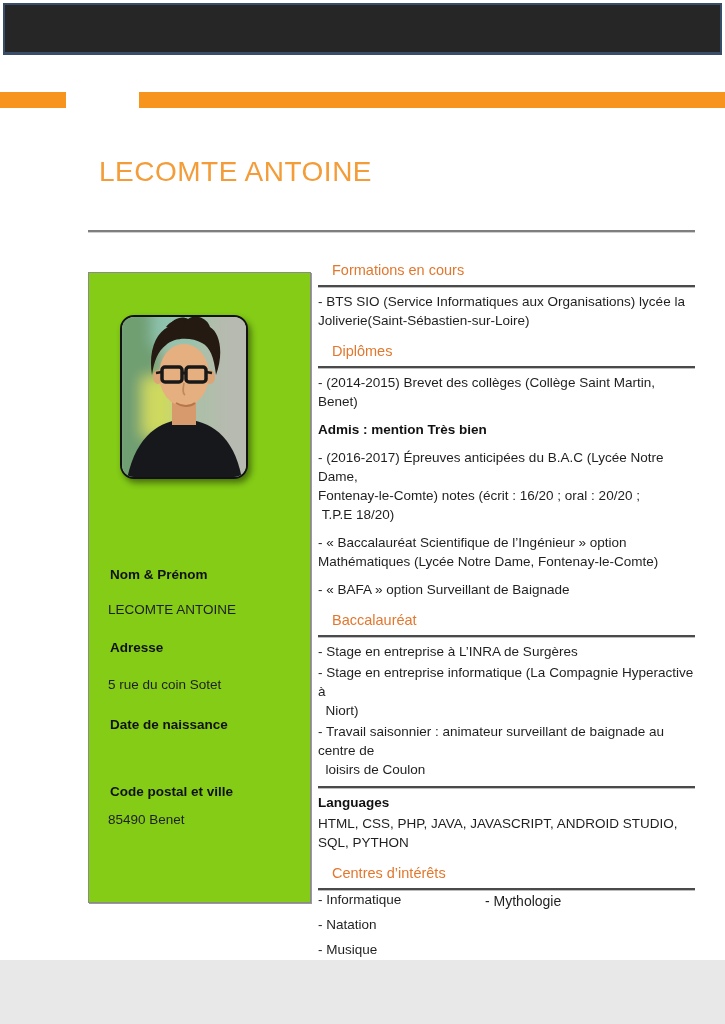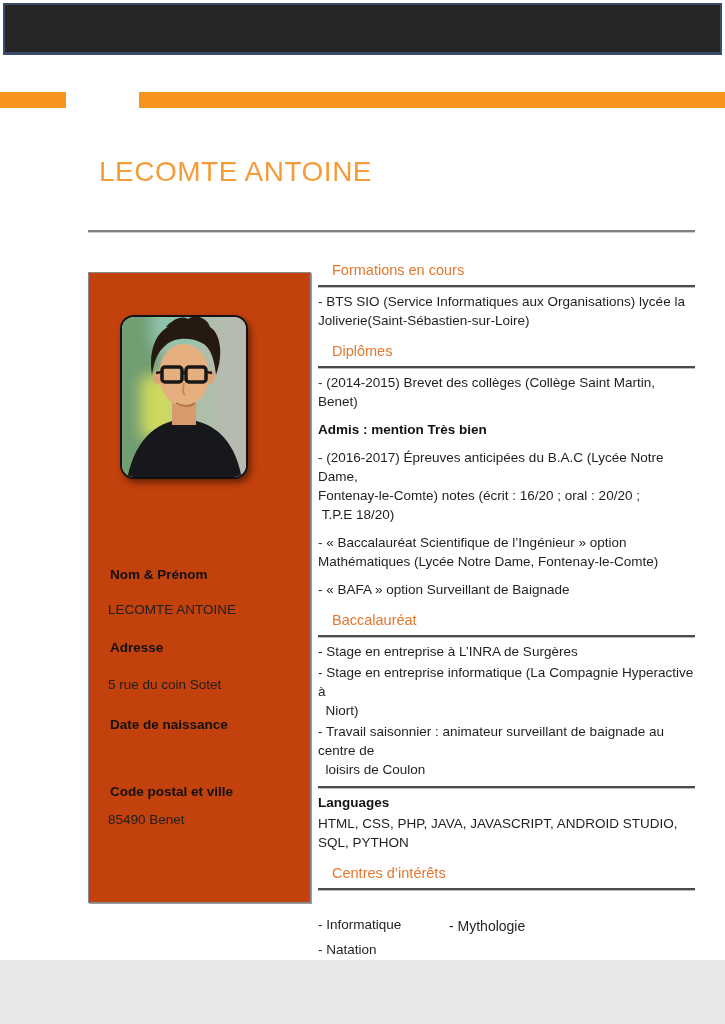--- a/index.html
+++ b/index.html
@@ -22,21 +22,21 @@
   .accent-right{position:absolute;left:139px;top:92px;width:586px;height:16px;background:#F7941E;}
   
   .page-title{
     position:absolute;left:99px;top:156px;font-size:28px;font-weight:400;
     color:#F39C38;letter-spacing:0.5px;white-space:nowrap;
   }
   .rule-top{position:absolute;left:88px;top:230px;width:607px;height:2px;background:#7f7f7f;box-shadow:0 1px 0 #cfcfcf;}
   
   .panel{
     position:absolute;left:88px;top:272px;width:221px;height:629px;
-    background:#c2410c;border:1px solid #8a8a8a;box-shadow:1px 1px 0 #9a9a9a;
+    background:#84cc16;border:1px solid #8a8a8a;box-shadow:1px 1px 0 #9a9a9a;
   }
   .photo{
     position:absolute;left:31px;top:42px;width:124px;height:160px;
     border-radius:14px;overflow:hidden;border:2px solid #121212;
     box-shadow:3px 4px 6px rgba(0,0,0,0.45), inset 0 0 4px rgba(255,255,255,0.8);
     background:#9fb79b;
   }
   .photo svg{display:block;width:100%;height:100%;}
   .fld{position:absolute;left:19px;right:8px;font-size:13.5px;line-height:18px;}
   .fld.lab{font-weight:bold;color:#111;left:21px;}
@@ -50,21 +50,21 @@
     margin:13px 0 0 14px;font-size:14.5px;font-weight:normal;color:#E2772E;
   }
   .sec-title.first{margin-top:0;}
   .sec-rule{height:2px;background:#4a4a4a;margin-top:7px;box-shadow:0 1px 0 #bdbdbd;}
   .para{
     margin:9px 0 0 0;font-size:13.5px;line-height:19px;white-space:pre-wrap;
   }
   .para.first{margin-top:5px;}
   .para.bold{font-weight:bold;color:#111;}
   .para.tight{margin-top:2px;}
-  .interests{display:flex;margin-top:25px;}
+  .interests{display:flex;margin-top:0;gap:36px;}
   .interests .col1{width:130px;}
   .interests .col2{margin-left:1px;}
   .interest{font-size:13.5px;line-height:19px;margin-top:6px;}
   .interest:first-child{margin-top:0;}
   .col2 .interest{font-size:14px;margin-top:2px;}
   
   .rule-bottom{position:absolute;left:88px;top:963px;width:602px;height:2px;background:#6f6f6f;}
   .footer-line{
     position:absolute;left:88px;top:970px;width:620px;
     font-size:14px;font-weight:bold;color:#161616;white-space:nowrap;

